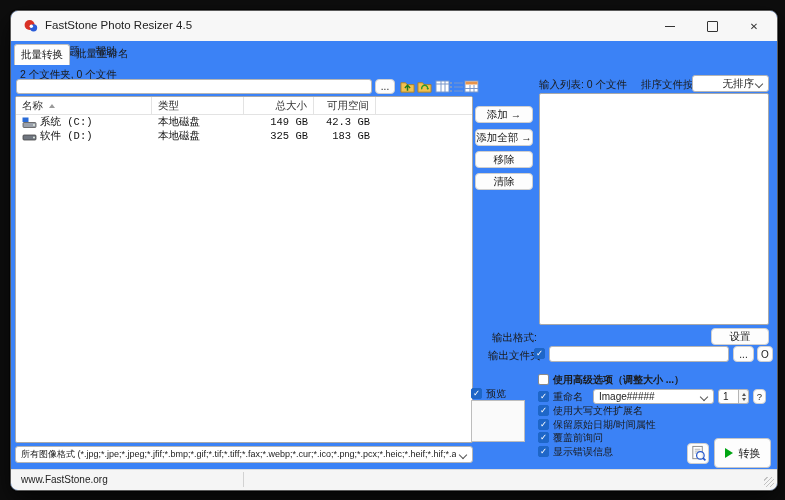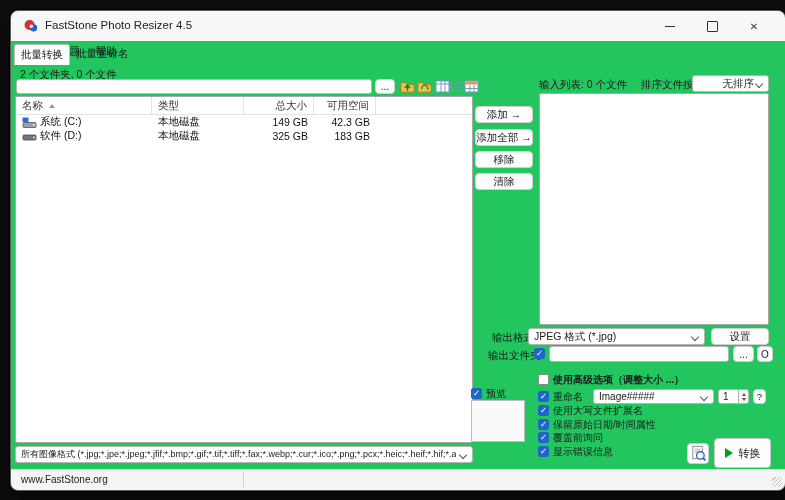--- a/index.html
+++ b/index.html
@@ -1,19 +1,19 @@
 <!DOCTYPE html>
 <html><head>
 <meta charset="utf-8">
 <style>
   html,body{margin:0;padding:0;width:785px;height:500px;overflow:hidden;background:#0e0e0e;
     font-family:"Liberation Sans","DejaVu Sans",sans-serif;-webkit-font-smoothing:antialiased;}
-  .win{position:absolute;left:10px;top:10px;width:766px;height:479px;background:#22c55e;
+  .win{position:absolute;left:10px;top:10px;width:766px;height:479px;background:#3b82f6;
     border:1px solid #5a5a5a;border-radius:8px;overflow:hidden;
-    box-shadow:0 0 0 1px rgba(0,0,0,.55),0 10px 26px rgba(0,0,0,.65);padding-left:8px;}
+    box-shadow:0 0 0 1px rgba(0,0,0,.55),0 10px 26px rgba(0,0,0,.65);}
   
   .titlebar{position:absolute;left:0;top:0;width:100%;height:30px;background:#f7f7f7;}
   .title-text{position:absolute;left:34px;top:8px;font-size:11.5px;color:#222;white-space:nowrap;}
   .app-icon{position:absolute;left:13px;top:8px;width:14px;height:14px;}
   .wc{position:absolute;top:6px;width:22px;height:18px;display:flex;align-items:center;justify-content:center;color:#333;}
   .wc-min i{display:block;width:10px;height:0;border-top:1px solid #333;}
   .wc-max i{display:block;width:9px;height:9px;border:1px solid #333;border-radius:1px;}
   .wc-close::before{content:"\2715";font-size:10px;color:#333;}
   
   .menubar{position:absolute;left:5px;top:31px;height:18px;display:flex;gap:5px;}
@@ -33,21 +33,21 @@
   
   .filelist{position:absolute;left:4px;top:85px;width:458px;height:347px;background:#fff;
     border:1px solid #a9a9a9;border-radius:2px;box-sizing:border-box;overflow:hidden;}
   .fl-header{display:flex;height:17px;border-bottom:1px solid #e3e3e3;background:#fff;}
   .hcell{font-size:10.5px;color:#333;border-right:1px solid #e3e3e3;box-sizing:border-box;
     display:flex;align-items:center;padding:0 6px;}
   .hcell.r,.cell.r{justify-content:flex-end;text-align:right;}
   .c-name{width:136px;}.c-type{width:92px;text-align:right;}.c-size{width:70px;}.c-free{width:62px;}
   .sort-up{width:0;height:0;border-left:3.5px solid transparent;border-right:3.5px solid transparent;
     border-bottom:4px solid #9a9a9a;margin-left:6px;}
-  .fl-row{display:flex;height:14px;align-items:center;}
+  .fl-row{display:flex;height:14px;align-items:center;font-family:Liberation Mono, monospace;}
   .cell{font-size:10.5px;color:#111;box-sizing:border-box;display:flex;align-items:center;padding:0 6px;white-space:nowrap;overflow:hidden;}
   .drive-ico{width:15px;height:11px;margin-right:3px;flex:0 0 auto;}
   
   .fmt-select{position:absolute;left:4px;top:435px;width:458px;height:17px;background:#fff;
     border:1px solid #b5b5b5;border-radius:3px;box-sizing:border-box;display:flex;align-items:center;padding:0 16px 0 5px;}
   .fmt-select span{font-size:9px;color:#222;white-space:nowrap;overflow:hidden;}
   .chev{width:5px;height:5px;border-right:1.4px solid #555;border-bottom:1.4px solid #555;
     transform:rotate(45deg);flex:0 0 auto;}
   .chev-abs{position:absolute;right:6px;top:5px;}
   
@@ -230,24 +230,20 @@
 
   <div class="inlist-label">输入列表: 0 个文件</div>
   <div class="sort-label">排序文件按:</div>
   <div class="sort-select">
     <span>无排序</span>
     <i class="chev chev-abs"></i>
   </div>
   <div class="inlist-box"></div>
 
   <span class="rlabel" style="left:481px;top:320px;">输出格式:</span>
-  <div class="dd" style="left:517px;top:317px;width:177px;height:17px;">
-    <span>JPEG 格式 (*.jpg)</span>
-    <i class="chev chev-abs"></i>
-  </div>
   <div class="btn" style="position:absolute;left:700px;top:317px;width:58px;height:17px;">设置</div>
 
   <span class="rlabel" style="left:477px;top:338px;">输出文件夹:</span>
   <span class="cb on" style="position:absolute;left:523px;top:337px;"></span>
   <input class="tbox" style="position: absolute; left: 538px; top: 335px; width: 180px; height: 16px;" value="">
   <div class="btn" style="position:absolute;left:722px;top:335px;width:21px;height:16px;font-size:10px;">...</div>
   <div class="btn" style="position:absolute;left:746px;top:335px;width:16px;height:16px;font-size:10px;">O</div>
 
   <div class="optrow" style="left:527px;top:362px;">
     <span class="cb"></span>

